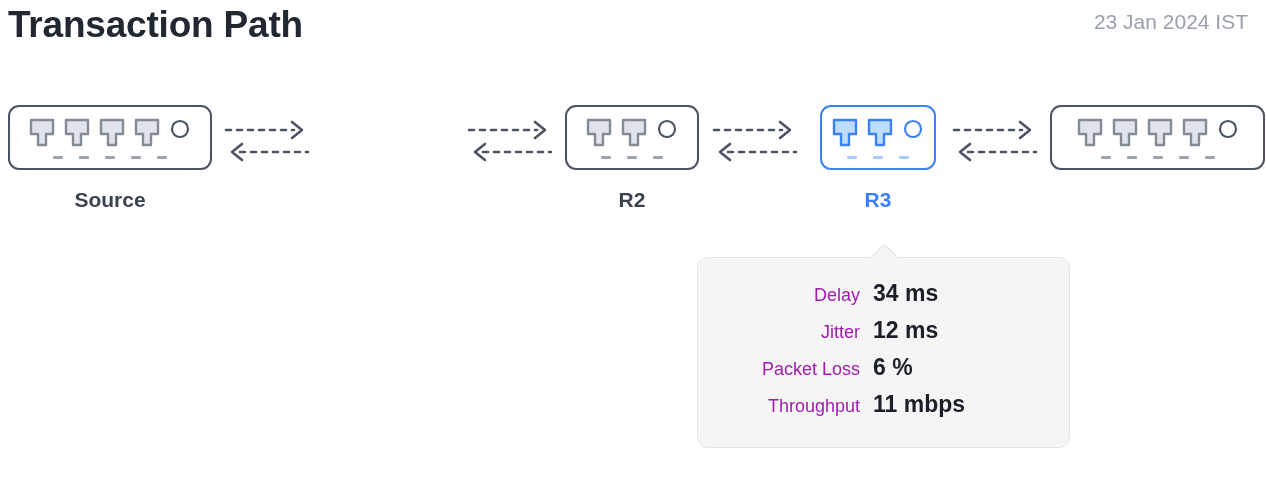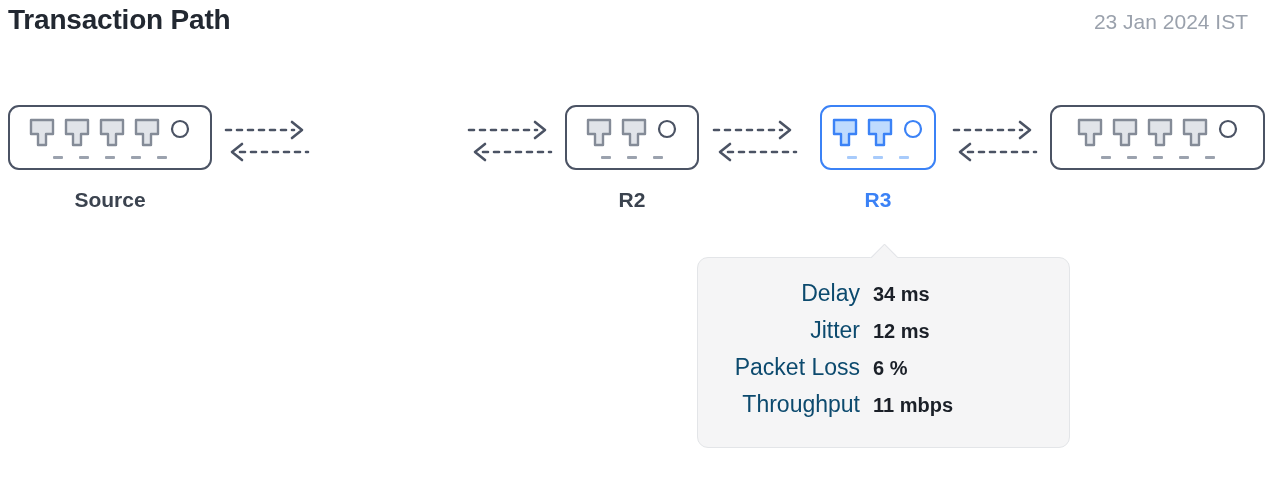--- a/index.html
+++ b/index.html
@@ -20,21 +20,21 @@
   #header {
     position: absolute;
     top: 0; left: 0;
     width: 1266px;
     height: 56px;
   }
   #page-title {
     position: absolute;
     left: 8px;
     top: 4px;
-    font-size: 28px;
+    font-size: 37px;
     font-weight: 700;
     color: #222831;
     letter-spacing: -0.2px;
     white-space: nowrap;
   }
   #timestamp {
     position: absolute;
     right: 18px;
     top: 10px;
     font-size: 21px;
@@ -157,29 +157,29 @@
     display: flex;
     align-items: baseline;
     margin: 0 0 10px 0;
   }
   .metric-row:last-child { margin-bottom: 5px; }
   .metric-label {
     width: 175px;
     text-align: right;
     padding-right: 13px;
     box-sizing: border-box;
-    font-size: 23px;
+    font-size: 18px;
     font-weight: 400;
-    color: #0c4a6e;
+    color: #a21caf;
     white-space: nowrap;
   }
   .metric-value {
     flex: 1;
     text-align: left;
-    font-size: 20px;
+    font-size: 23px;
     font-weight: 700;
     color: #1b2028;
     white-space: nowrap;
   }
 </style>
 </head>
 <body>
 
 <div id="header">
   <div id="page-title">Transaction Path</div>

